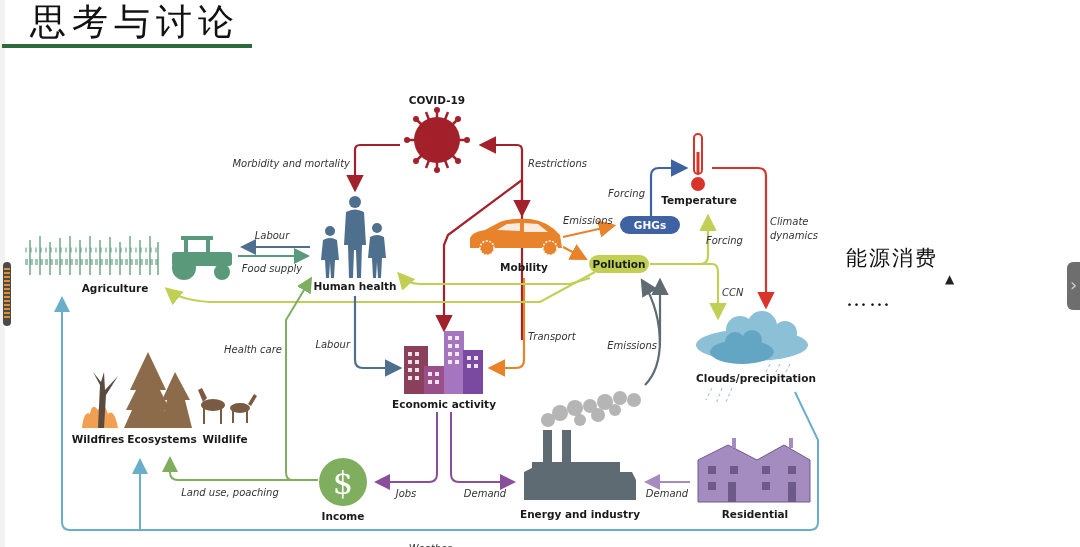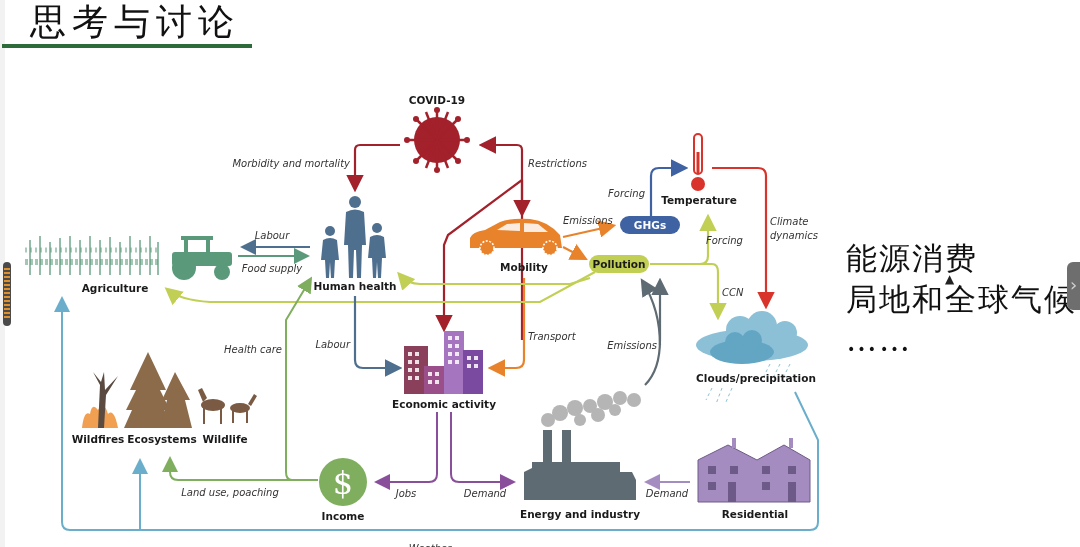--- a/index.html
+++ b/index.html
@@ -8,21 +8,21 @@
   .title-rule{position:absolute;left:2px;top:44px;width:250px;height:4px;background:#2e6b3a;}
   .left-edge{position:absolute;left:0;top:0;width:5px;height:547px;background:#f2f2f2;}
   .scroll-handle{position:absolute;left:3px;top:262px;width:8px;height:64px;border-radius:4px;background:#4a4a4a;}
   .scroll-handle .stripes{position:absolute;left:1px;top:6px;width:6px;height:52px;
      background:repeating-linear-gradient(to bottom,#e0902a 0 2px,#4a4a4a 2px 4px);}
   .next-tab{position:absolute;left:1067px;top:262px;width:16px;height:48px;border-radius:6px 0 0 6px;background:#6e6e6e;}
   .next-tab span{position:absolute;left:3px;top:12px;color:#cfcfcf;font-size:18px;}
   svg.diagram{position:absolute;left:0;top:0;}
   .lbl{font-family:"DejaVu Sans",sans-serif;font-weight:bold;font-size:10.5px;fill:#1a1a1a;}
   .it{font-family:"DejaVu Sans",sans-serif;font-style:italic;font-size:10px;fill:#333;}
-  .notes{position:absolute;left:846px;top:238px;font-family:"DejaVu Serif",serif;font-size:31px;color:#111;line-height:41px;letter-spacing:2px;}
+  .notes{position:absolute;left:846px;top:238px;font-family:"DejaVu Serif",serif;font-size:21px;color:#111;line-height:41px;letter-spacing:2px;}
   .notes div{white-space:nowrap;}
   .cursor{position:absolute;left:945px;top:272px;font-size:12px;color:#222;}
 </style>
 </head>
 <body>
 
 <div class="left-edge"></div>
 <div class="title">思考与讨论</div>
 <div class="title-rule"></div>
 
@@ -326,21 +326,20 @@
   <text class="it" x="657" y="349" text-anchor="end">Emissions</text>
   <text class="it" x="230" y="496" text-anchor="middle">Land use, poaching</text>
   <text class="it" x="406" y="497" text-anchor="middle">Jobs</text>
   <text class="it" x="485" y="497" text-anchor="middle">Demand</text>
   <text class="it" x="667" y="497" text-anchor="middle">Demand</text>
   <text class="it" x="430" y="552" text-anchor="middle">Weather</text>
 </svg>
 
 <div class="notes">
   <div>能源消费</div>
-  <div>局地和全球气候</div>
   <div>……</div>
 </div>
 <div class="cursor">▲</div>
 
 <div class="scroll-handle">
     <div class="stripes"></div>
   </div>
 <div class="next-tab">
     <span>›</span>
   </div>

